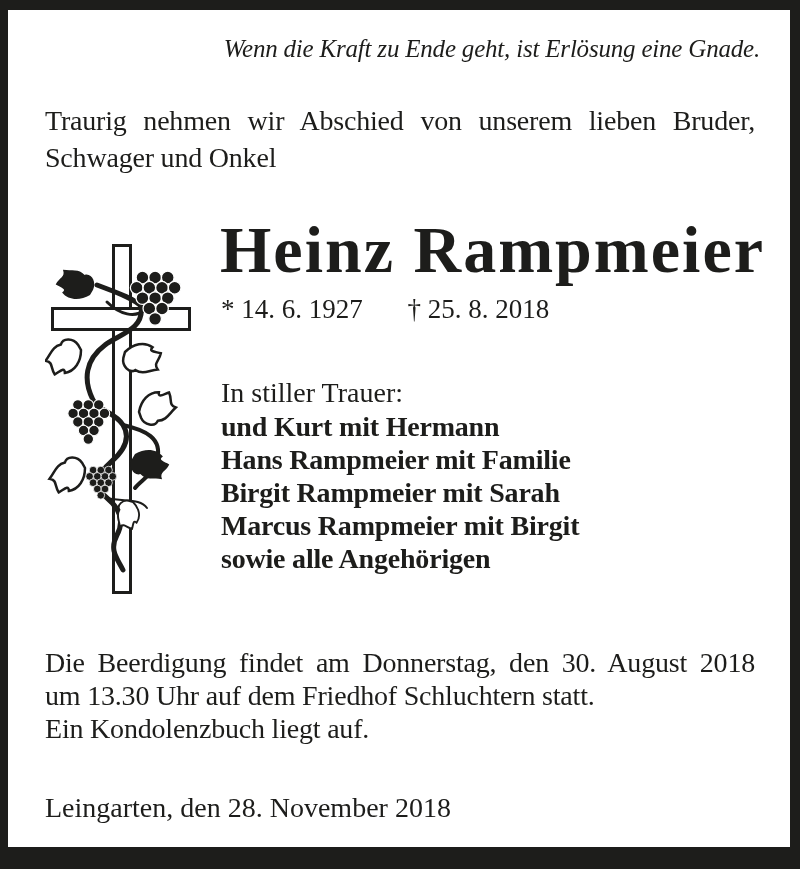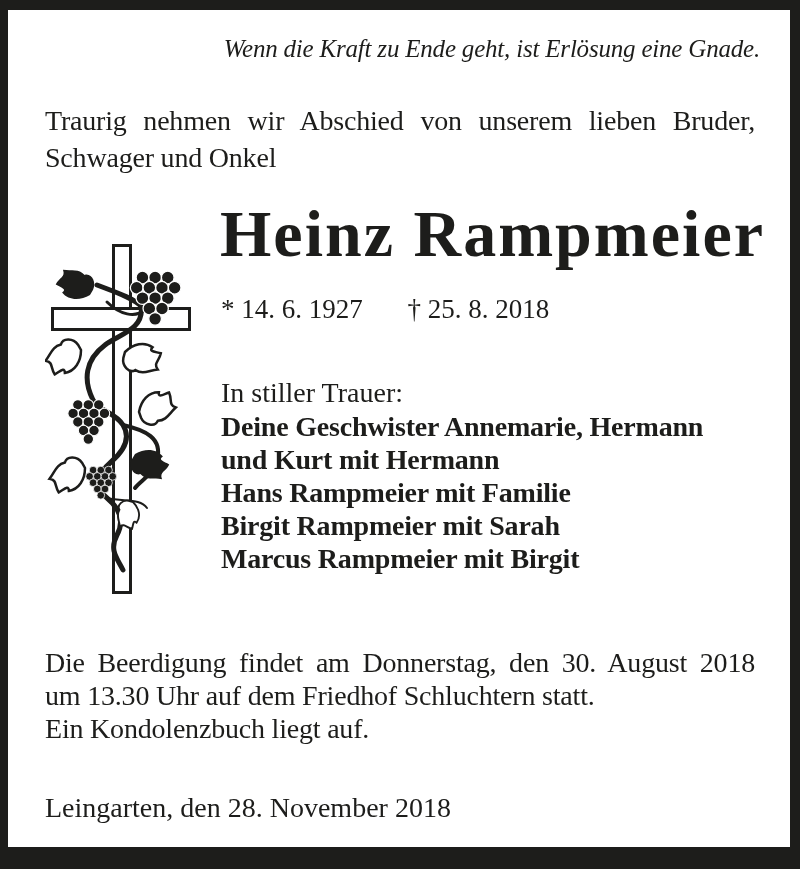--- a/index.html
+++ b/index.html
@@ -27,21 +27,21 @@
     letter-spacing: -0.2px;
   }
   .bodytext {
     font-size: 28px; line-height: 37px;
     letter-spacing: -0.2px;
   }
   .intro { top: 102px; left: 45px; width: 710px; }
   .jl { text-align: justify; text-align-last: justify; }
 
   .name {
-    top: 198px; left: 220px; width: 545px;
+    top: 214px; left: 220px; width: 545px;
     font-size: 66px; line-height: 72px;
     font-weight: bold;
     letter-spacing: 2px;
     white-space: nowrap;
   }
   .dates {
     top: 293px; left: 221px;
     font-size: 27px; line-height: 33px;
     white-space: nowrap;
   }
@@ -133,25 +133,25 @@
   <div class="abs name">Heinz Rampmeier</div>
 
   <div class="abs dates">
     <span class="birth">* 14. 6. 1927</span>
     <span>† 25. 8. 2018</span>
   </div>
 
   <div class="abs trauer-label">In stiller Trauer:</div>
 
   <div class="abs mourners">
-    <div>Deine Geschwister Annemarie, Hermann</div>
     <div>und Kurt mit Hermann</div>
     <div>Hans Rampmeier mit Familie</div>
     <div>Birgit Rampmeier mit Sarah</div>
     <div>Marcus Rampmeier mit Birgit</div>
+    <div>sowie alle Angehörigen</div>
   </div>
 
   <div class="abs funeral bodytext">
     <div class="jl">Die Beerdigung findet am Donnerstag, den 30. August 2018</div>
     <div>um 13.30 Uhr auf dem Friedhof Schluchtern statt.</div>
     <div>Ein Kondolenzbuch liegt auf.</div>
   </div>
 
   <div class="abs citydate">Leingarten, den 28. November 2018</div>
 </div>

